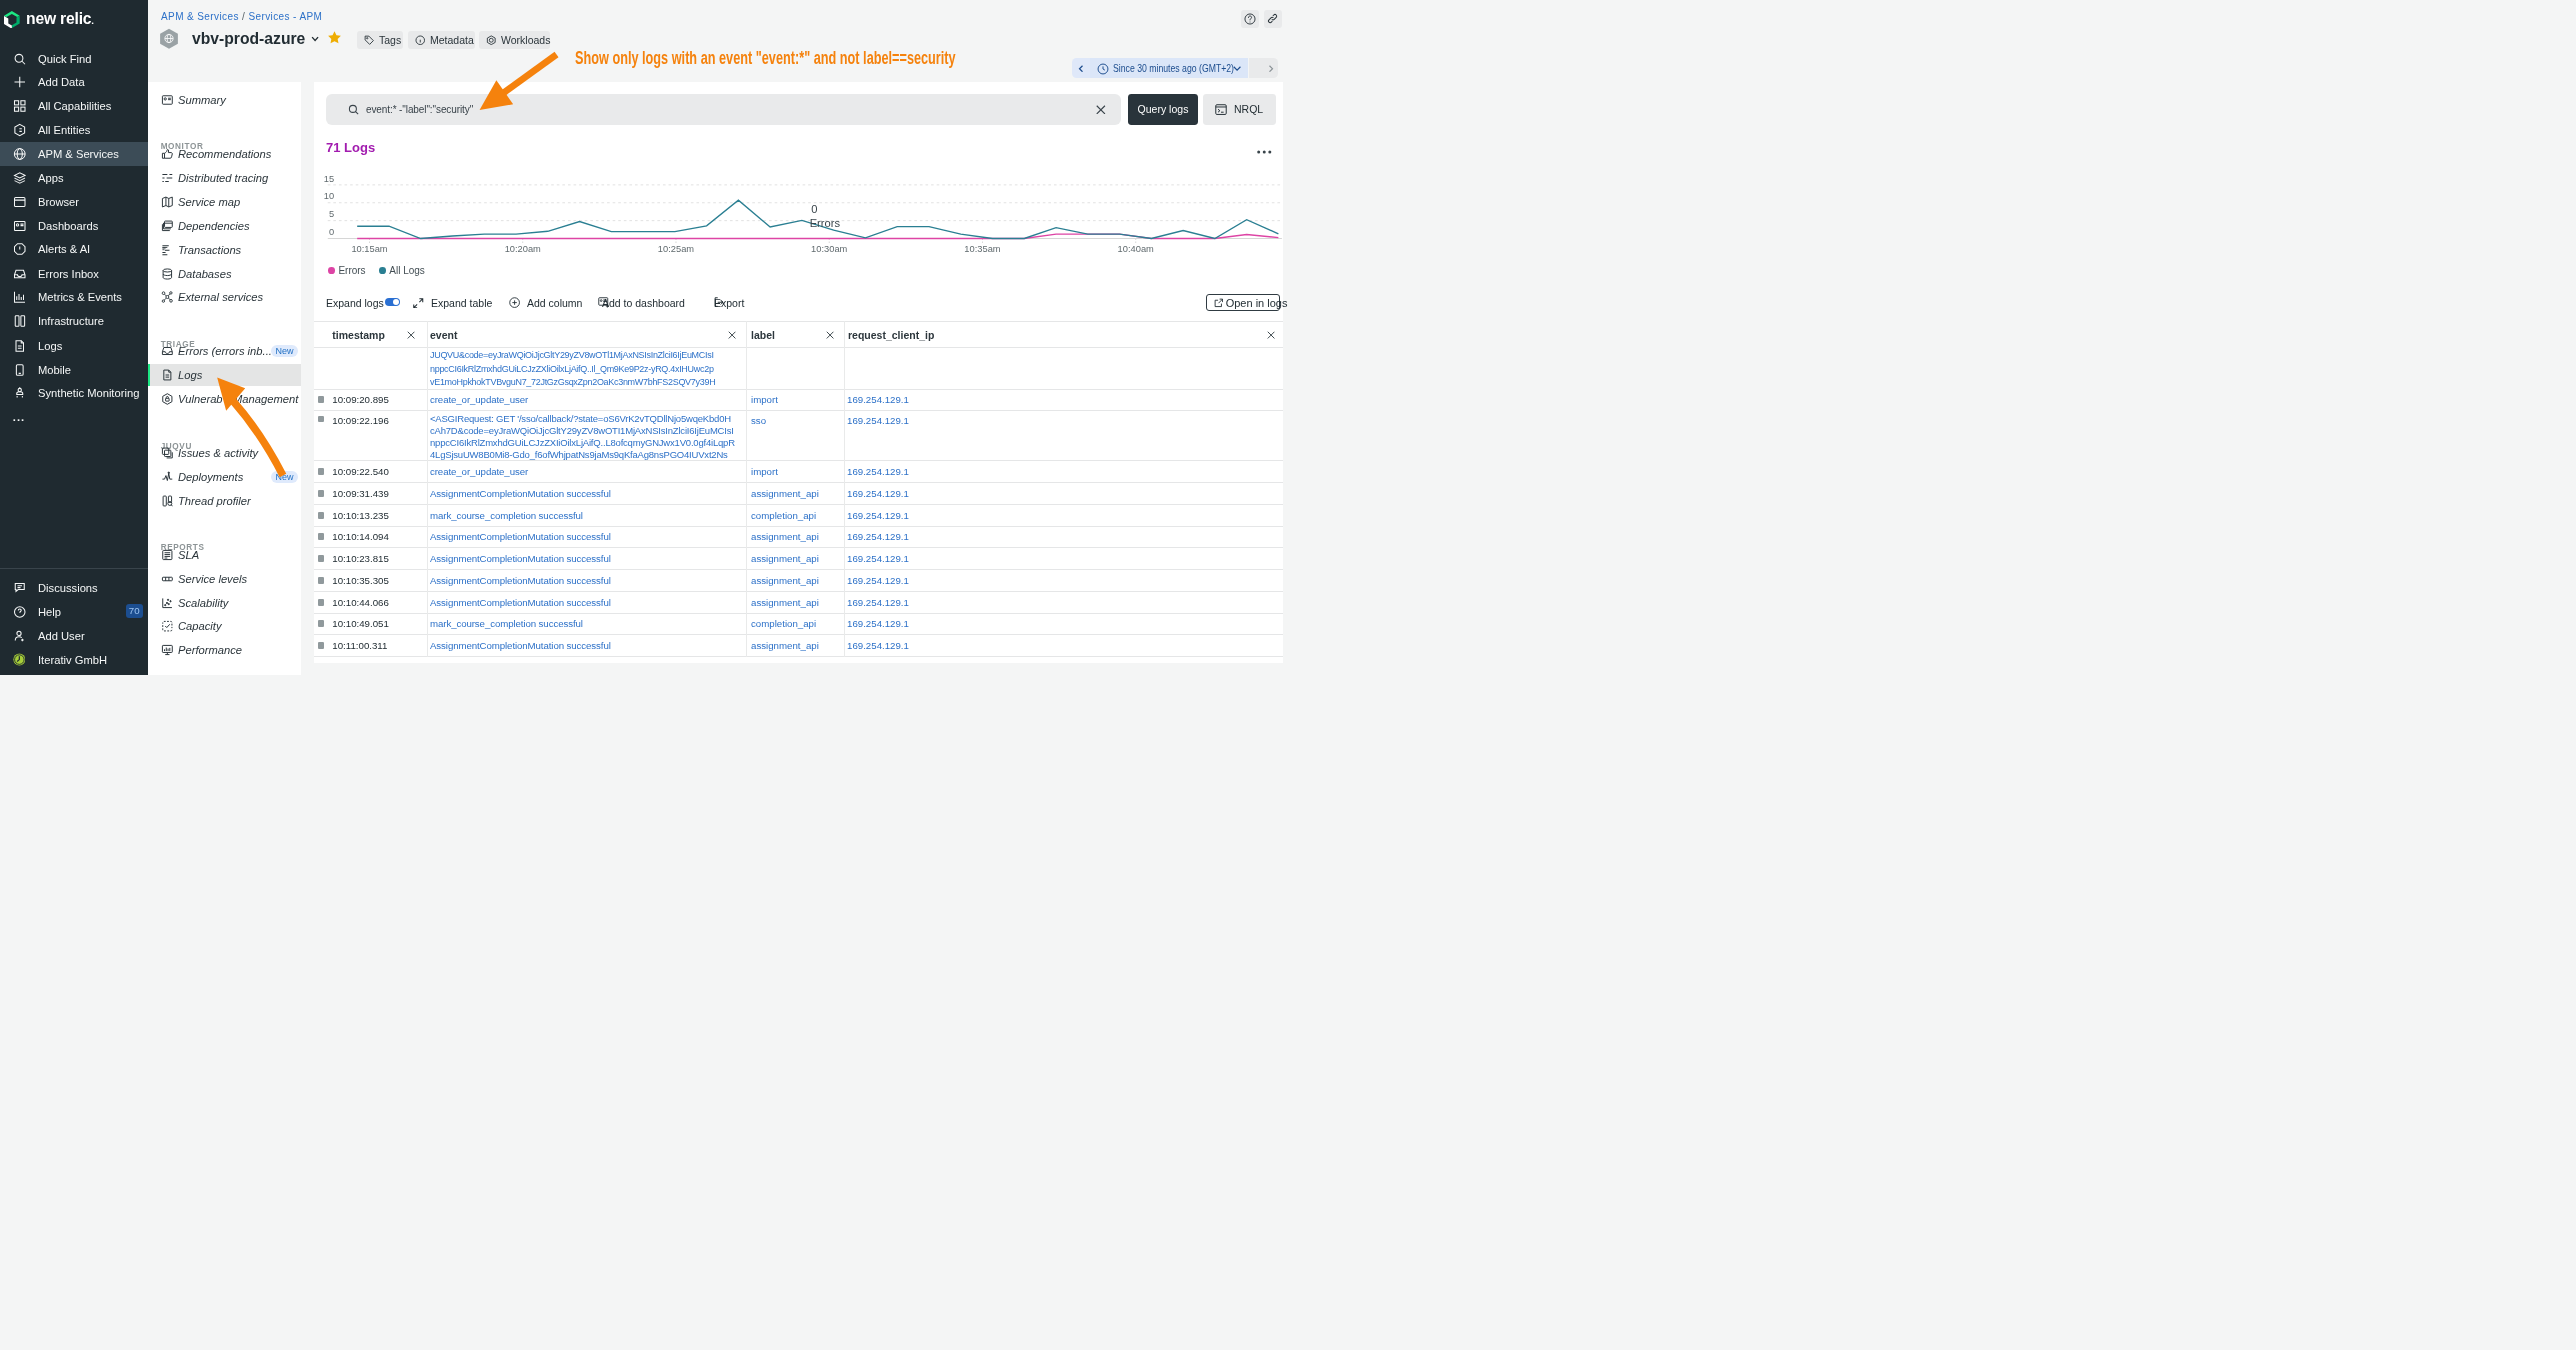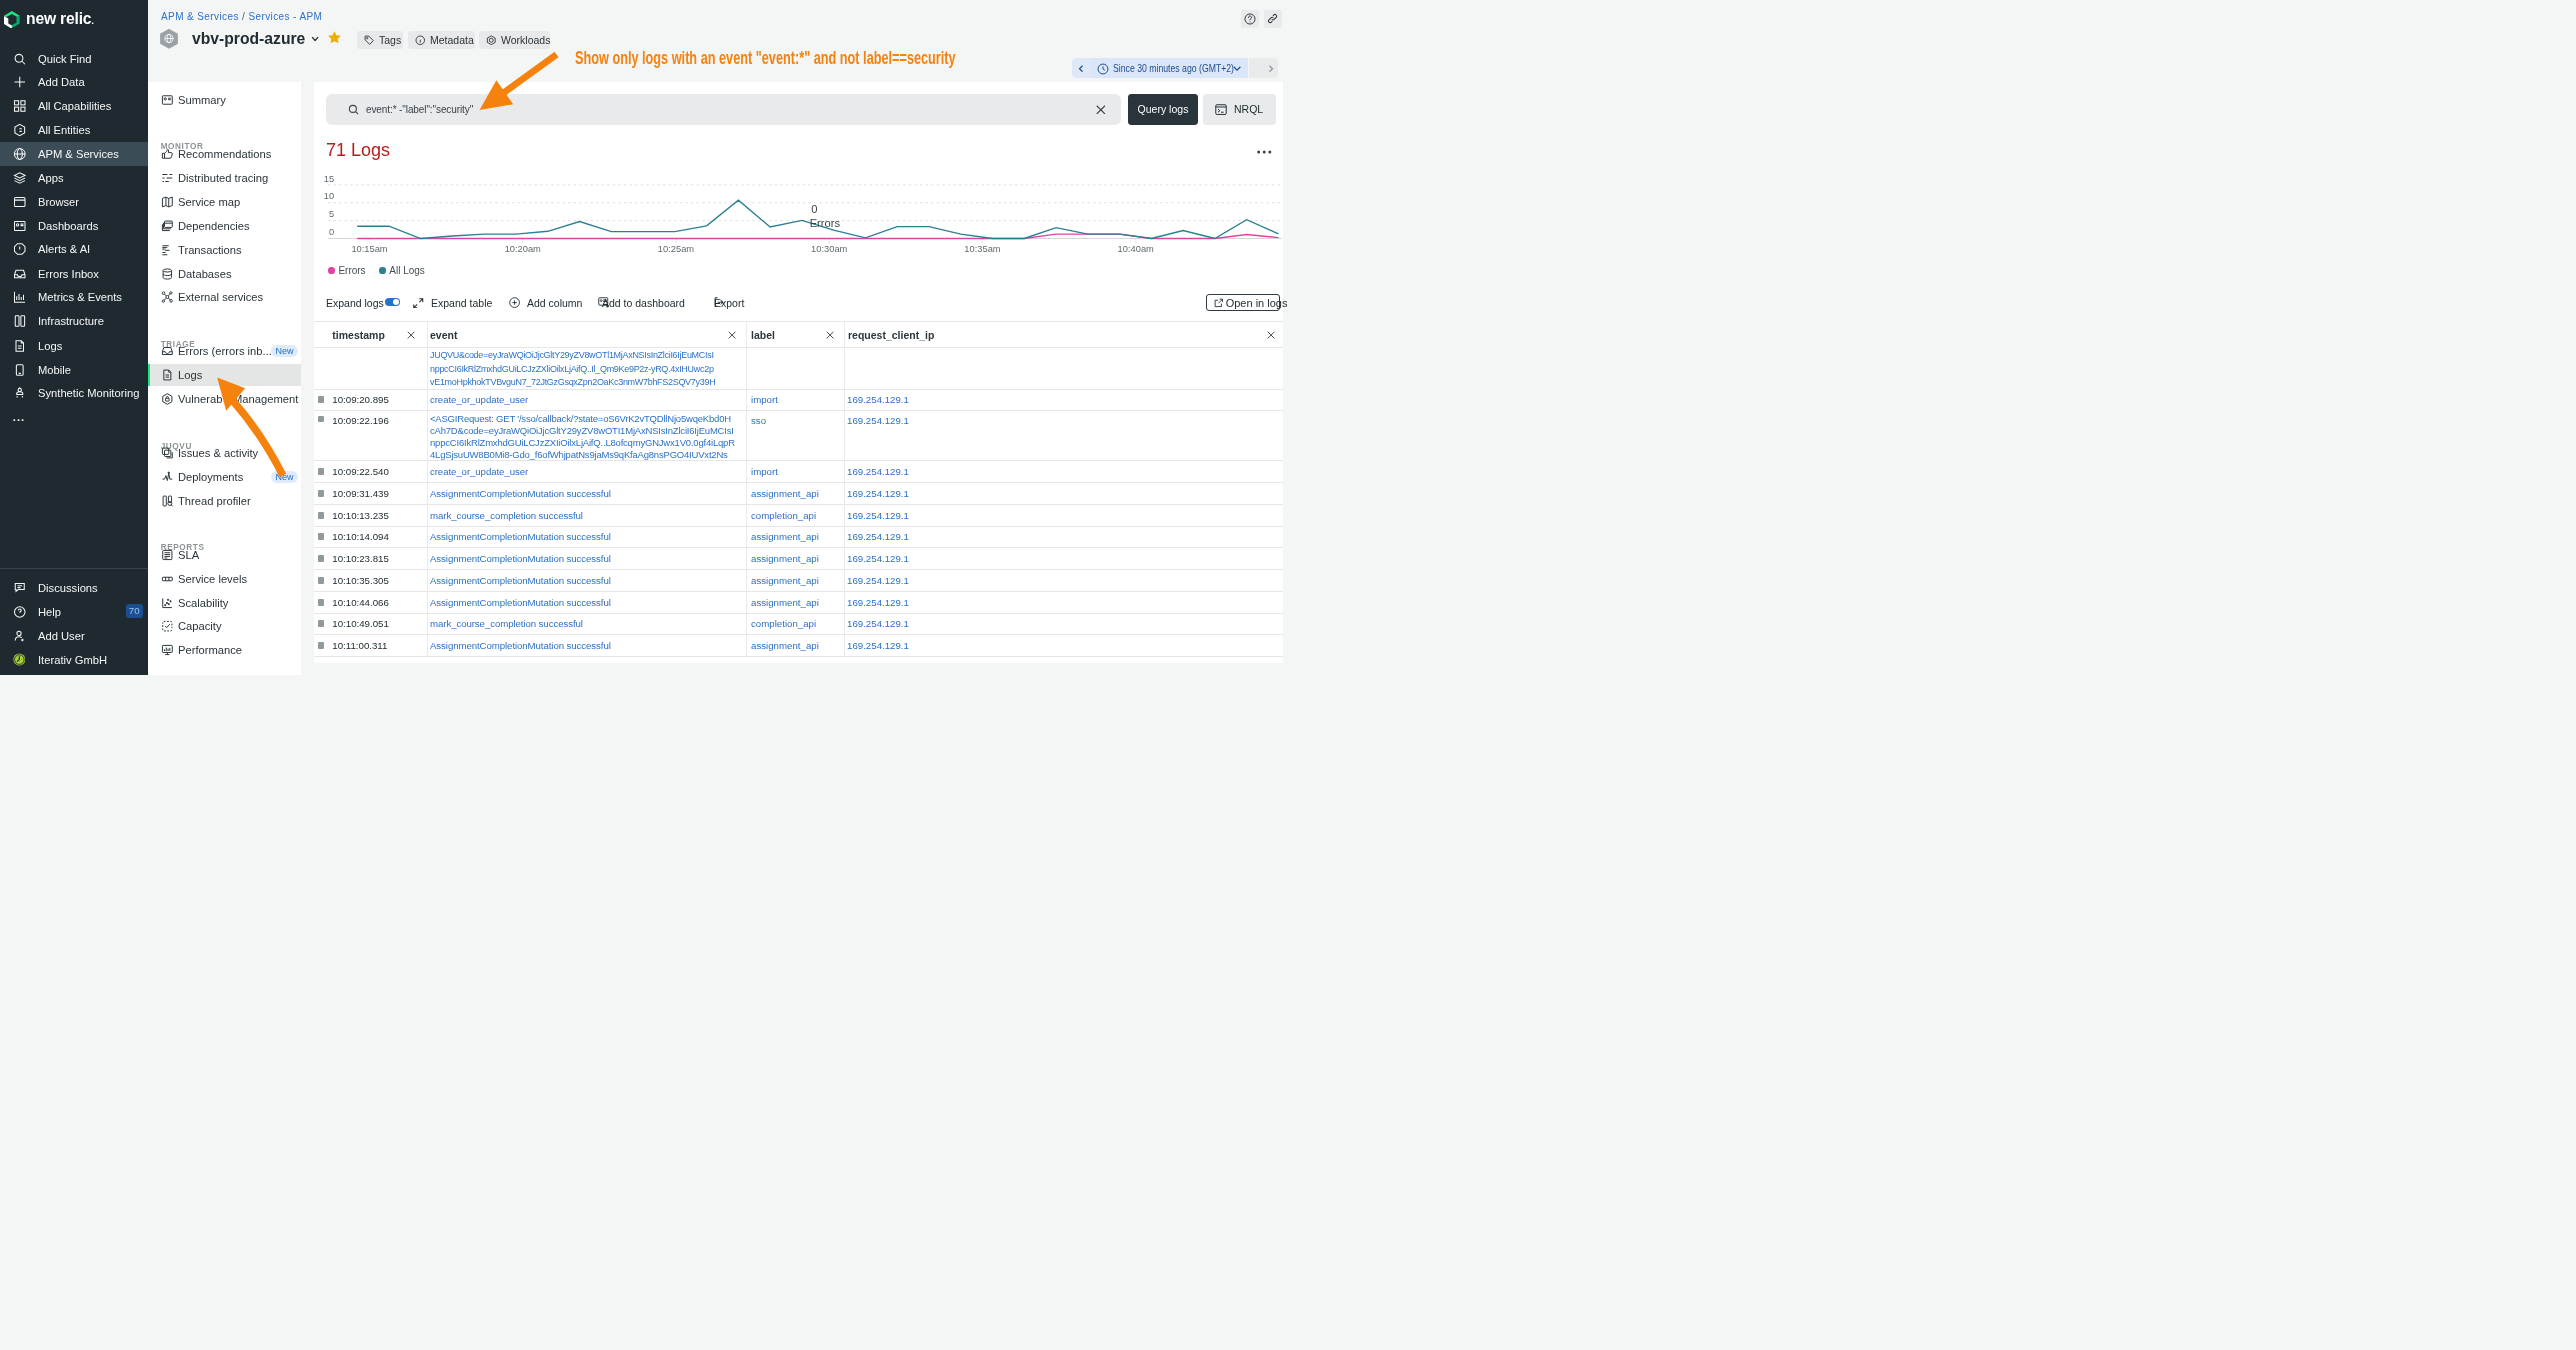--- a/index.html
+++ b/index.html
@@ -9,42 +9,42 @@
 
 #sidebar { position:absolute; left:0; top:0; width:148px; height:675px; background:#1f2a30; }
 .snav { position:absolute; left:0; width:148px; height:24px; color:#f5f7f7; font-size:11.2px; }
 .snav .lbl { position:absolute; left:38px; top:50%; transform:translateY(-50%); white-space:nowrap; }
 .snav .ic { position:absolute; left:12.7px; top:50%; transform:translateY(-50%); width:13.5px; height:13.5px; }
 .snav.sel { background:#3c4c57; }
 svg.i { display:block; }
 
 #submenu { position:absolute; left:148px; top:82px; width:153px; height:594px; background:#fff; }
 .mitem { position:absolute; left:0; width:153px; height:22.4px; font-size:11.2px; color:#2a343a; }
-.mitem .lbl { position:absolute; left:30px; top:50%; transform:translateY(-50%); white-space:nowrap; }
+.mitem .lbl { position:absolute; left:30px; top:50%; transform:translateY(-50%); white-space:nowrap;font-style:italic; }
 .mitem .ic { position:absolute; left:12.7px; top:50%; transform:translateY(-50%); width:12.7px; height:12.7px; }
 .msec { position:absolute; left:12.7px; font-size:8.2px; font-weight:700; color:#8d9496; letter-spacing:0.6px;margin-top:20px; }
 .newb { position:absolute; left:123px; top:50%; transform:translateY(-50%); background:#dfeafc; color:#2271c4; font-size:9px; padding:0.7px 4.5px 1.5px; border-radius:6px; }
 .mitem.sel { background:#e4e5e5; }
 .mitem.sel::before { content:""; position:absolute; left:0; top:0; width:2.2px; height:100%; background:#1ce783; }
 
 .link { color:#2d71c8; }
 #crumb { position:absolute; left:161px; top:10.5px; font-size:10px; letter-spacing:0.4px; }
 #titlerow { position:absolute; left:159px; top:28px; height:20px; }
 #title { position:absolute; left:33px; top:1.9px; font-size:15.7px; font-weight:700; color:#222d33; white-space:nowrap; }
 .chip { position:absolute; top:31px; height:18px; background:#e8e9ea; border-radius:3px; color:#2a343a; font-size:10.5px; line-height:18px; }
 .hbtn { position:absolute; top:9.7px; width:18px; height:18px; background:#e9eaeb; border-radius:3px; }
 
 .tseg { position:absolute; top:58px; height:20px; background:#dbe6f8; color:#1d4d8e; }
 
 #card { position:absolute; left:314px; top:82px; width:969px; height:581px; background:#fff; }
 #searchbar { position:absolute; left:12px; top:12px; width:795px; height:31px; background:#e9eaeb; border-radius:6px; }
 #searchbar .q { position:absolute; left:40px; top:9.7px; font-size:10px; color:#39434a; letter-spacing:-0.1px; }
 #qbtn { position:absolute; left:814px; top:12px; width:70px; height:31px; background:#29343b; border-radius:3.4px; color:#fff; font-size:10.5px; text-align:center; line-height:31px; }
 #nbtn { position:absolute; left:889px; top:12px; width:73px; height:31px; background:#e9eaeb; border-radius:3.4px; color:#222d33; font-size:10.5px; }
-#nlogs { position:absolute; left:12px; top:58px; font-size:18px; font-weight:400; color:#b91c1c; }
+#nlogs { position:absolute; left:12px; top:58px; font-size:13px; font-weight:700; color:#a21caf; }
 
 .titem { position:absolute; top:215px; font-size:10.5px; color:#222d33; }
 #openlogs { position:absolute; left:892px; top:212px; width:74px; height:17px; border:0.7px solid #303b42; border-radius:3px; font-size:11px; white-space:nowrap; color:#222d33; }
 
 #tbl { position:absolute; left:0; top:0; width:974px; }
 .trow { position:absolute; left:0; width:969px; border-bottom:0.7px solid #e5e6e7; }
 .cb { position:absolute; left:3.7px; width:6.4px; height:6.4px; background:#90999c; border-radius:1.1px; }
 .ts { position:absolute; left:18.3px; font-size:9.7px; color:#222d33; white-space:nowrap; }
 .ev { position:absolute; left:116px; font-size:9.7px; color:#2d71c8; white-space:nowrap; letter-spacing:-0.1px; }
 .evj { font-size:9px !important; letter-spacing:-0.3px !important; }

